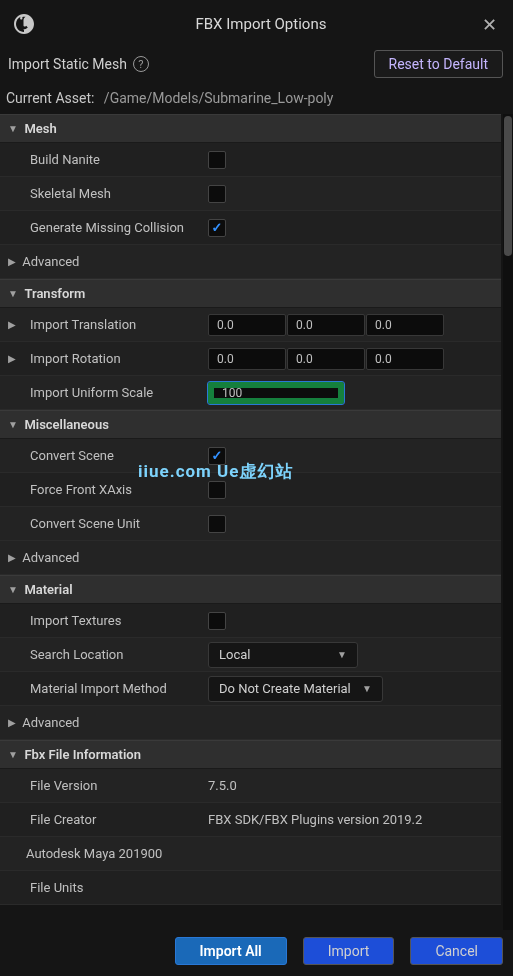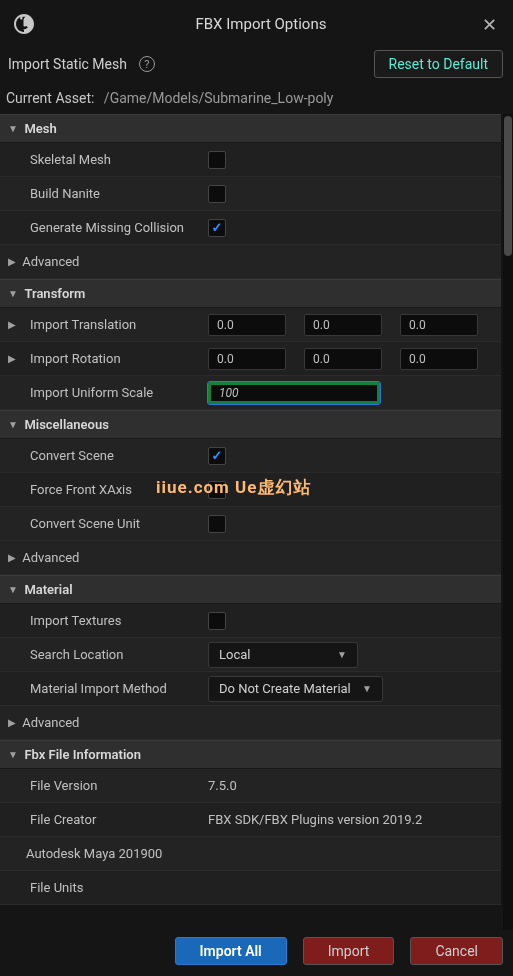--- a/index.html
+++ b/index.html
@@ -2,46 +2,46 @@
 <html><head>
 <meta charset="utf-8">
 <style>
 * { margin: 0; padding: 0; box-sizing: border-box; font-family: -apple-system, BlinkMacSystemFont, "Segoe UI", Roboto, sans-serif; }
 body { background: #151515; color: #c0c0c0; width: 513px; height: 976px; overflow: hidden; font-size: 13px; }
 .titlebar { display: flex; align-items: center; height: 48px; padding: 16px 12px; background: #151515; }
 .logo { width: 24px; height: 24px; margin-right: 8px; }
 .title { flex: 1; text-align: center; color: #d8d8d8; font-size: 15px; }
 .close-x { color: #b0b0b0; font-size: 18px; cursor: pointer; padding: 4px; }
 .toprow { display: flex; align-items: center; justify-content: space-between; padding: 2px 10px 6px 8px; }
-.imp-label { color: #d0d0d0; font-size: 14px; display: flex; align-items: center; gap: 12px; }
+.imp-label { color: #d0d0d0; font-size: 14px; display: flex; align-items: center; gap: 6px; }
 .help-circle { width: 16px; height: 16px; border: 1.5px solid #999; border-radius: 50%; display: inline-flex; align-items: center; justify-content: center; font-size: 11px; color: #999; }
-.reset-btn { background: #1a1a1a; border: 1px solid #555; color: #5eead4; padding: 5px 14px; border-radius: 3px; font-size: 14px; cursor: pointer; }
+.reset-btn { background: #1a1a1a; border: 1px solid #555; color: #c4b5fd; padding: 5px 14px; border-radius: 3px; font-size: 14px; cursor: pointer; }
 .asset-row { padding: 6px 8px 8px 6px; color: #c8c8c8; font-size: 14px; }
 .asset-path { color: #9a9a9a; margin-left: 6px; }
 .panel { position: relative; height: calc(100% - 48px - 38px - 32px - 42px); }
 .scroll-area { height: 100%; overflow-y: auto; padding-right: 12px; }
 .scrollbar-track { position: absolute; right: 0; top: 0; width: 10px; height: 100%; background: #0f0f0f; }
 .scrollbar-thumb { position: absolute; right: 1px; top: 2px; width: 8px; height: 140px; background: #4a4a4a; border-radius: 4px; }
 .cat-header { display: flex; align-items: center; background: #2f2f2f; padding: 6px 8px; font-weight: 600; color: #d8d8d8; border-top: 1px solid #3a3a3a; border-bottom: 1px solid #1a1a1a; }
 .row { display: flex; align-items: center; min-height: 34px; padding: 0 8px; border-bottom: 1px solid #2a2a2a; background: #202020; }
 .row:nth-child(odd) { background: #232323; }
 .row .expand-slot { width: 18px; flex-shrink: 0; display: flex; align-items: center; }
 .row .label { flex: 0 0 182px; color: #c0c0c0; padding-left: 4px; }
-.row .control { flex: 1; display: flex; align-items: flex-start; gap: 18px; }
+.row .control { flex: 1; display: flex; align-items: flex-start; gap: 1px; }
 .arrow { font-size: 10px; color: #a0a0a0; }
 .checkbox { width: 18px; height: 18px; background: #0c0c0c; border: 1px solid #444; border-radius: 2px; display: flex; align-items: center; justify-content: center; cursor: pointer; }
 .checkbox.checked::after { content: "✓"; color: #3391ff; font-size: 13px; font-weight: bold; }
 .num-input { width: 78px; height: 22px; background: #0c0c0c; border: 1px solid #383838; color: #c0c0c0; padding: 0 8px; font-size: 12px; border-radius: 2px; }
-.num-input.active { border: 3px solid #15803d; outline: 1px solid #2978d6; width: 172px; font-style: italic; }
+.num-input.active { border: 6px solid #15803d; outline: 1px solid #2978d6; width: 136px; }
 .dropdown { background: #151515; border: 1px solid #383838; color: #d0d0d0; padding: 4px 10px; border-radius: 3px; display: flex; align-items: center; justify-content: space-between; min-width: 150px; cursor: pointer; font-size: 13px; height: 26px; }
 .dropdown .chev { font-size: 10px; color: #a0a0a0; }
 .advanced-row { display: flex; align-items: center; min-height: 34px; padding: 0 8px; background: #232323; color: #c0c0c0; border-bottom: 1px solid #2a2a2a; }
-.watermark { position: absolute; left: 156px; top: 346px; color: #fdba74; font-size: 17px; font-weight: bold; pointer-events: none; z-index: 50; letter-spacing: 1px; margin-top: 16px; }
+.watermark { position: absolute; left: 138px; top: 346px; color: #7dd3fc; font-size: 17px; font-weight: bold; pointer-events: none; z-index: 50; letter-spacing: 1px; }
 .bottom-bar { display: flex; justify-content: flex-end; align-items: center; gap: 16px; padding: 8px 10px; height: 42px; background: #151515; }
-.btn { padding: 5px 24px; border-radius: 3px; font-size: 14px; cursor: pointer; border: 1px solid #555; background: #7f1d1d; color: #d0d0d0; }
+.btn { padding: 5px 24px; border-radius: 3px; font-size: 14px; cursor: pointer; border: 1px solid #555; background: #1d4ed8; color: #d0d0d0; }
 .btn.primary { background: #1a69b8; border-color: #2978d6; color: #fff; font-weight: 600; }
 .info-val { color: #c0c0c0; }
 </style>
 </head>
 <body>
 
 <div class="titlebar">
   <span class="logo">
     <svg viewBox="0 0 24 24" fill="#c8c8c8">
         <path d="M12 2C6.5 2 2 6.5 2 12s4.5 10 10 10 10-4.5 10-10S17.5 2 12 2zm0 18c-4.4 0-8-3.6-8-8 0-3.2 1.9-6 4.6-7.2-.3.4-.5.8-.5 1.4 0 .8.5 1.3 1.2 1.3.6 0 1.1-.4 1.1-1.1V5c1-.3 2.1-.4 3.1-.2-1.2.7-2 2-2 3.5v5.2c0 .6.5 1.1 1.1 1.1.9 0 1.6-.8 1.6-.8l1.6 1.6c-1.2 1.2-2.9 2-4.8 2 .4.2.8.3 1.2.4-.1 0-.1 0-.2 0z"></path>
@@ -67,28 +67,28 @@
 <div class="panel">
   <div class="watermark">iiue.com  Ue虚幻站</div>
   <div class="scroll-area">
 
     <div class="cat-header">
       <span class="arrow">▼</span>&nbsp;&nbsp;
       <span>Mesh</span>
     </div>
     <div class="row">
       <div class="expand-slot"></div>
+      <div class="label">Build Nanite</div>
+      <div class="control">
+          <div class="checkbox"></div>
+        </div>
+    </div>
+    <div class="row">
+      <div class="expand-slot"></div>
       <div class="label">Skeletal Mesh</div>
-      <div class="control">
-          <div class="checkbox"></div>
-        </div>
-    </div>
-    <div class="row">
-      <div class="expand-slot"></div>
-      <div class="label">Build Nanite</div>
       <div class="control">
           <div class="checkbox"></div>
         </div>
     </div>
     <div class="row">
       <div class="expand-slot"></div>
       <div class="label">Generate Missing Collision</div>
       <div class="control">
           <div class="checkbox checked"></div>
         </div>

